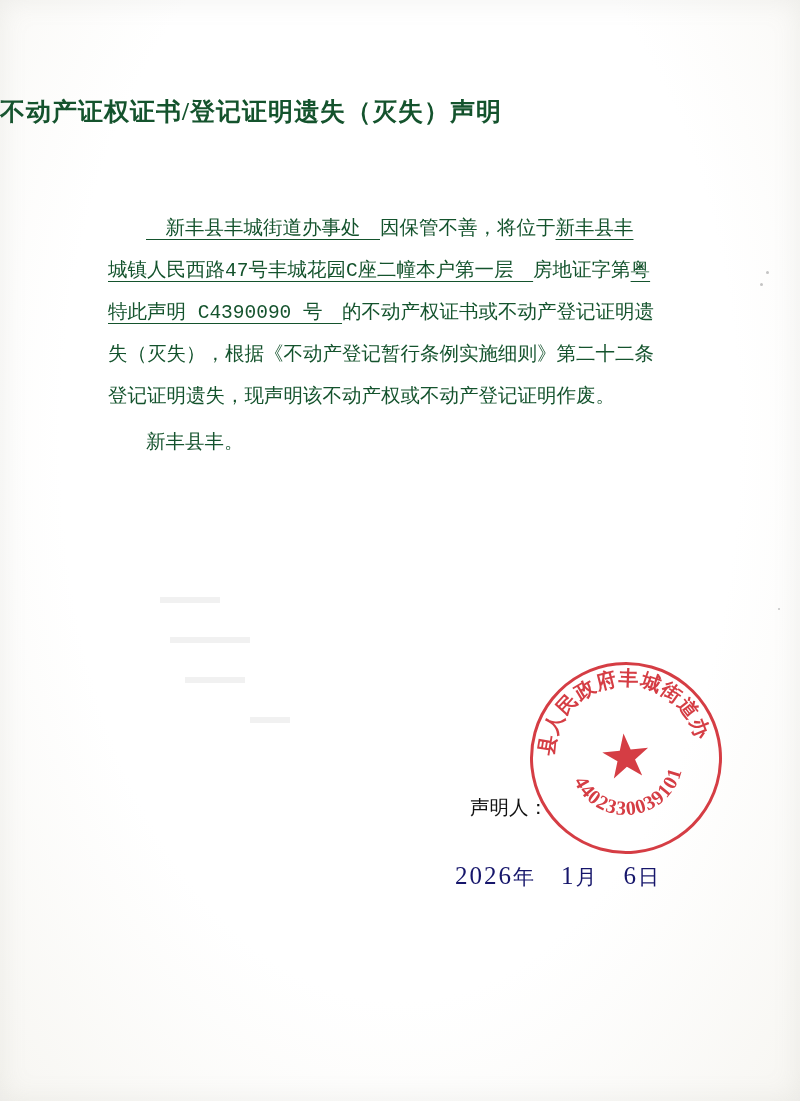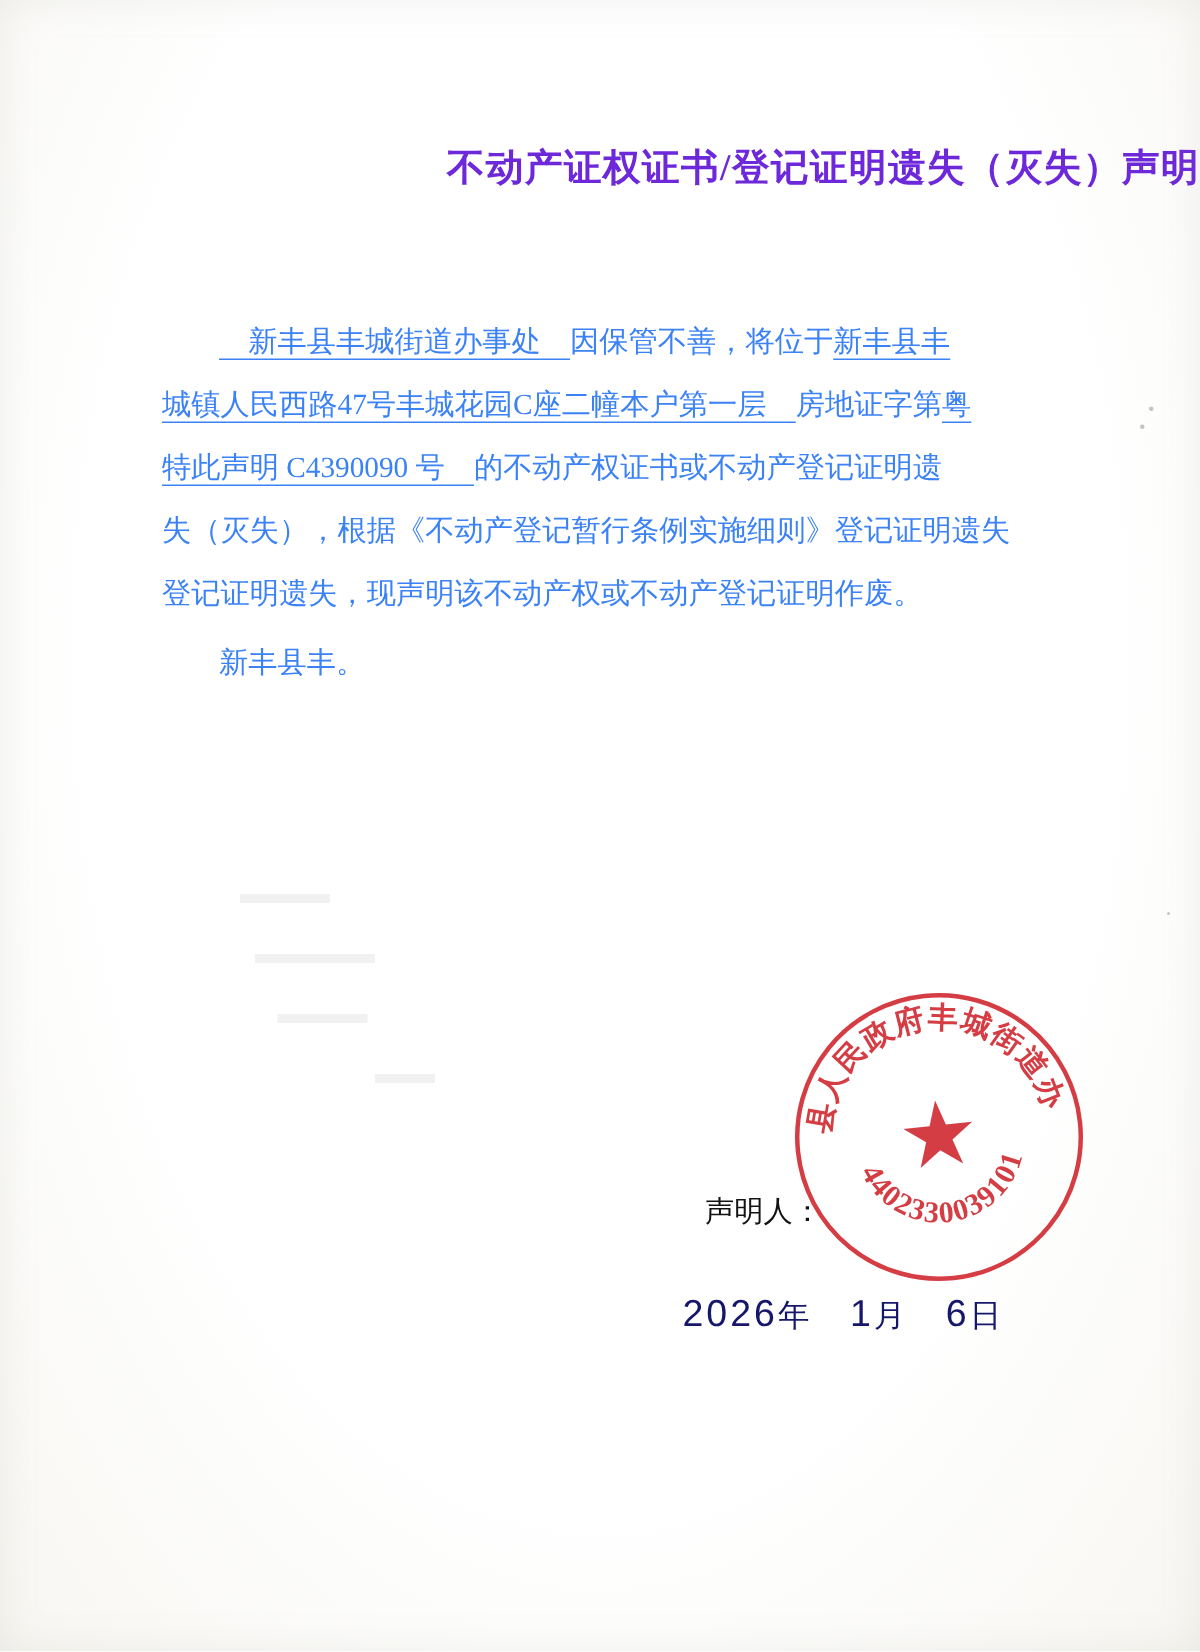--- a/index.html
+++ b/index.html
@@ -30,37 +30,37 @@
     inset: 0;
     box-shadow: inset 0 0 28px rgba(150,148,140,0.13);
     pointer-events: none;
   }
 
   .doc-title {
     position: absolute;
     top: 78px;
     left: 0;
     width: 800px;
-    text-align: right;
+    text-align: left;
     font-size: 25px;
     font-weight: bold;
     letter-spacing: 1px;
-    color: #6d28d9;
+    color: #14532d;
     font-family: "Liberation Serif", "DejaVu Serif", serif;
   }
 
   .body-block {
     position: absolute;
     top: 208px;
     left: 108px;
     width: 590px;
-    color: #3b82f6;
+    color: #14532d;
     font-size: 19.5px;
     line-height: 42px;
-    font-family: Liberation Serif, serif;
+    font-family: Liberation Mono, monospace;
   }
   .line {
     white-space: nowrap;
   }
   .line.indent {
     text-indent: 38px;
   }
   .fill {
     text-decoration: underline;
     text-underline-offset: 5px;
@@ -81,21 +81,21 @@
     margin-top: 36px;
   }
   .date-row {
     position: absolute;
     top: 862px;
     left: 455px;
     font-size: 20px;
     color: #1a1a4f;
   }
   .hand {
-    font-family: Liberation Sans, sans-serif;
+    font-family: Liberation Serif, serif;
     color: #16166b;
     font-size: 25px;
     letter-spacing: 2px;
     text-align: center;
   }
   .hand-cn {
     font-family: "Liberation Serif", "DejaVu Serif", serif;
     color: #16166b;
     font-size: 21px;
   }
@@ -182,21 +182,21 @@
     <div class="line indent">
       <span class="fill">　新丰县丰城街道办事处　</span><span>因保管不善，将位于</span><span class="fill">新丰县丰</span>
     </div>
     <div class="line">
       <span class="fill">城镇人民西路47号丰城花园C座二幢本户第一层　</span><span>房地证字第</span><span class="fill">粤</span>
     </div>
     <div class="line">
       <span class="fill">特此声明 C4390090 号　</span><span>的不动产权证书或不动产登记证明遗</span>
     </div>
     <div class="line">
-      <span>失（灭失），根据《不动产登记暂行条例实施细则》登记证明遗失</span>
+      <span>失（灭失），根据《不动产登记暂行条例实施细则》第二十二条</span>
     </div>
     <div class="line">
       <span>登记证明遗失，现声明该不动产权或不动产登记证明作废。</span>
     </div>
     <div class="para-last">新丰县丰。</div>
   </div>
 
   <div class="seal">
     <div class="seal-inner"></div>
     <svg class="seal-text-svg" viewBox="0 0 186 186">

